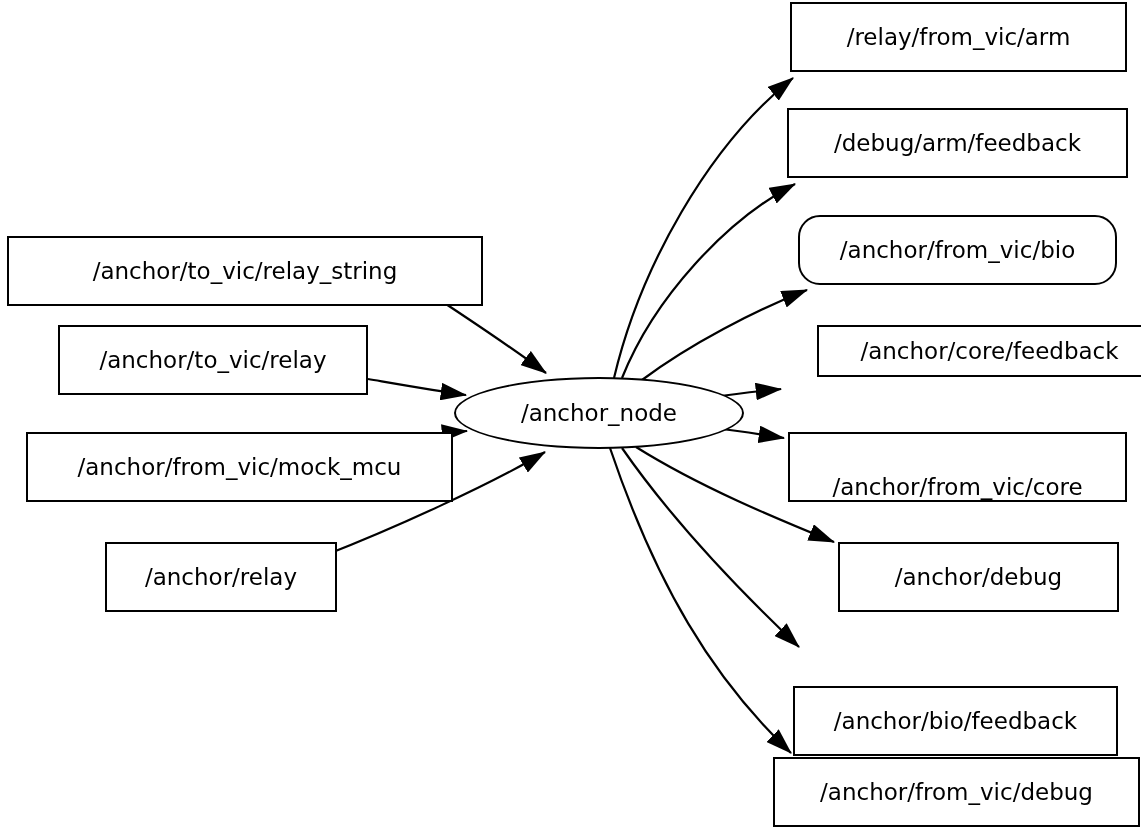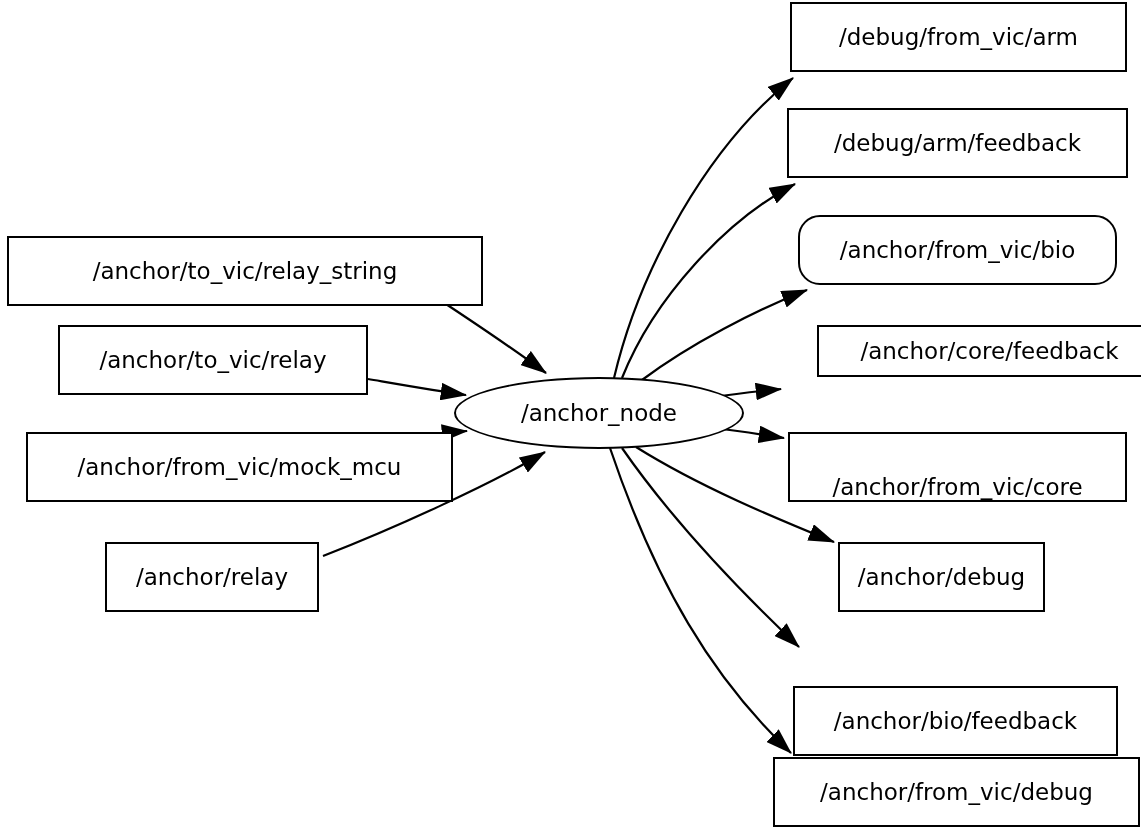--- a/index.html
+++ b/index.html
@@ -71,44 +71,44 @@
 
   <div class="node" style="left:7px; top:236px; width:476px; height:70px;">
     <span class="lbl">/anchor/to_vic/relay_string</span>
   </div>
   <div class="node" style="left:58px; top:325px; width:310px; height:70px;">
     <span class="lbl">/anchor/to_vic/relay</span>
   </div>
   <div class="node" style="left:1px; top:432px; width:427px; height:70px;margin-left:25px;">
     <span class="lbl">/anchor/from_vic/mock_mcu</span>
   </div>
-  <div class="node" style="left:105px; top:542px; width:214px; height:70px;">
+  <div class="node" style="left:105px; top:542px; width:232px; height:70px;">
     <span class="lbl">/anchor/relay</span>
   </div>
 
   <div class="node ellipse" style="left:454px; top:377px; width:290px; height:72px;">
     <span class="lbl">/anchor_node</span>
   </div>
 
   <div class="node" style="left:790px; top:2px; width:337px; height:70px;">
-    <span class="lbl">/debug/from_vic/arm</span>
+    <span class="lbl">/relay/from_vic/arm</span>
   </div>
   <div class="node" style="left:787px; top:108px; width:341px; height:70px;">
     <span class="lbl">/debug/arm/feedback</span>
   </div>
   <div class="node" style="left:798px; top:215px; width:319px; height:70px;border-radius:22px;">
     <span class="lbl">/anchor/from_vic/bio</span>
   </div>
   <div class="node" style="left:785px; top:325px; width:345px; height:52px;margin-left:32px;">
     <span class="lbl">/anchor/core/feedback</span>
   </div>
   <div class="node" style="left:788px; top:432px; width:339px; height:70px;align-items:flex-end;">
     <span class="lbl">/anchor/from_vic/core</span>
   </div>
-  <div class="node" style="left:838px; top:542px; width:207px; height:70px;">
+  <div class="node" style="left:838px; top:542px; width:281px; height:70px;">
     <span class="lbl">/anchor/debug</span>
   </div>
   <div class="node" style="left:793px; top:649px; width:325px; height:70px;margin-top:37px;">
     <span class="lbl">/anchor/bio/feedback</span>
   </div>
   <div class="node" style="left:773px; top:757px; width:367px; height:70px;align-items:center;">
     <span class="lbl">/anchor/from_vic/debug</span>
   </div>
 
 </div>

